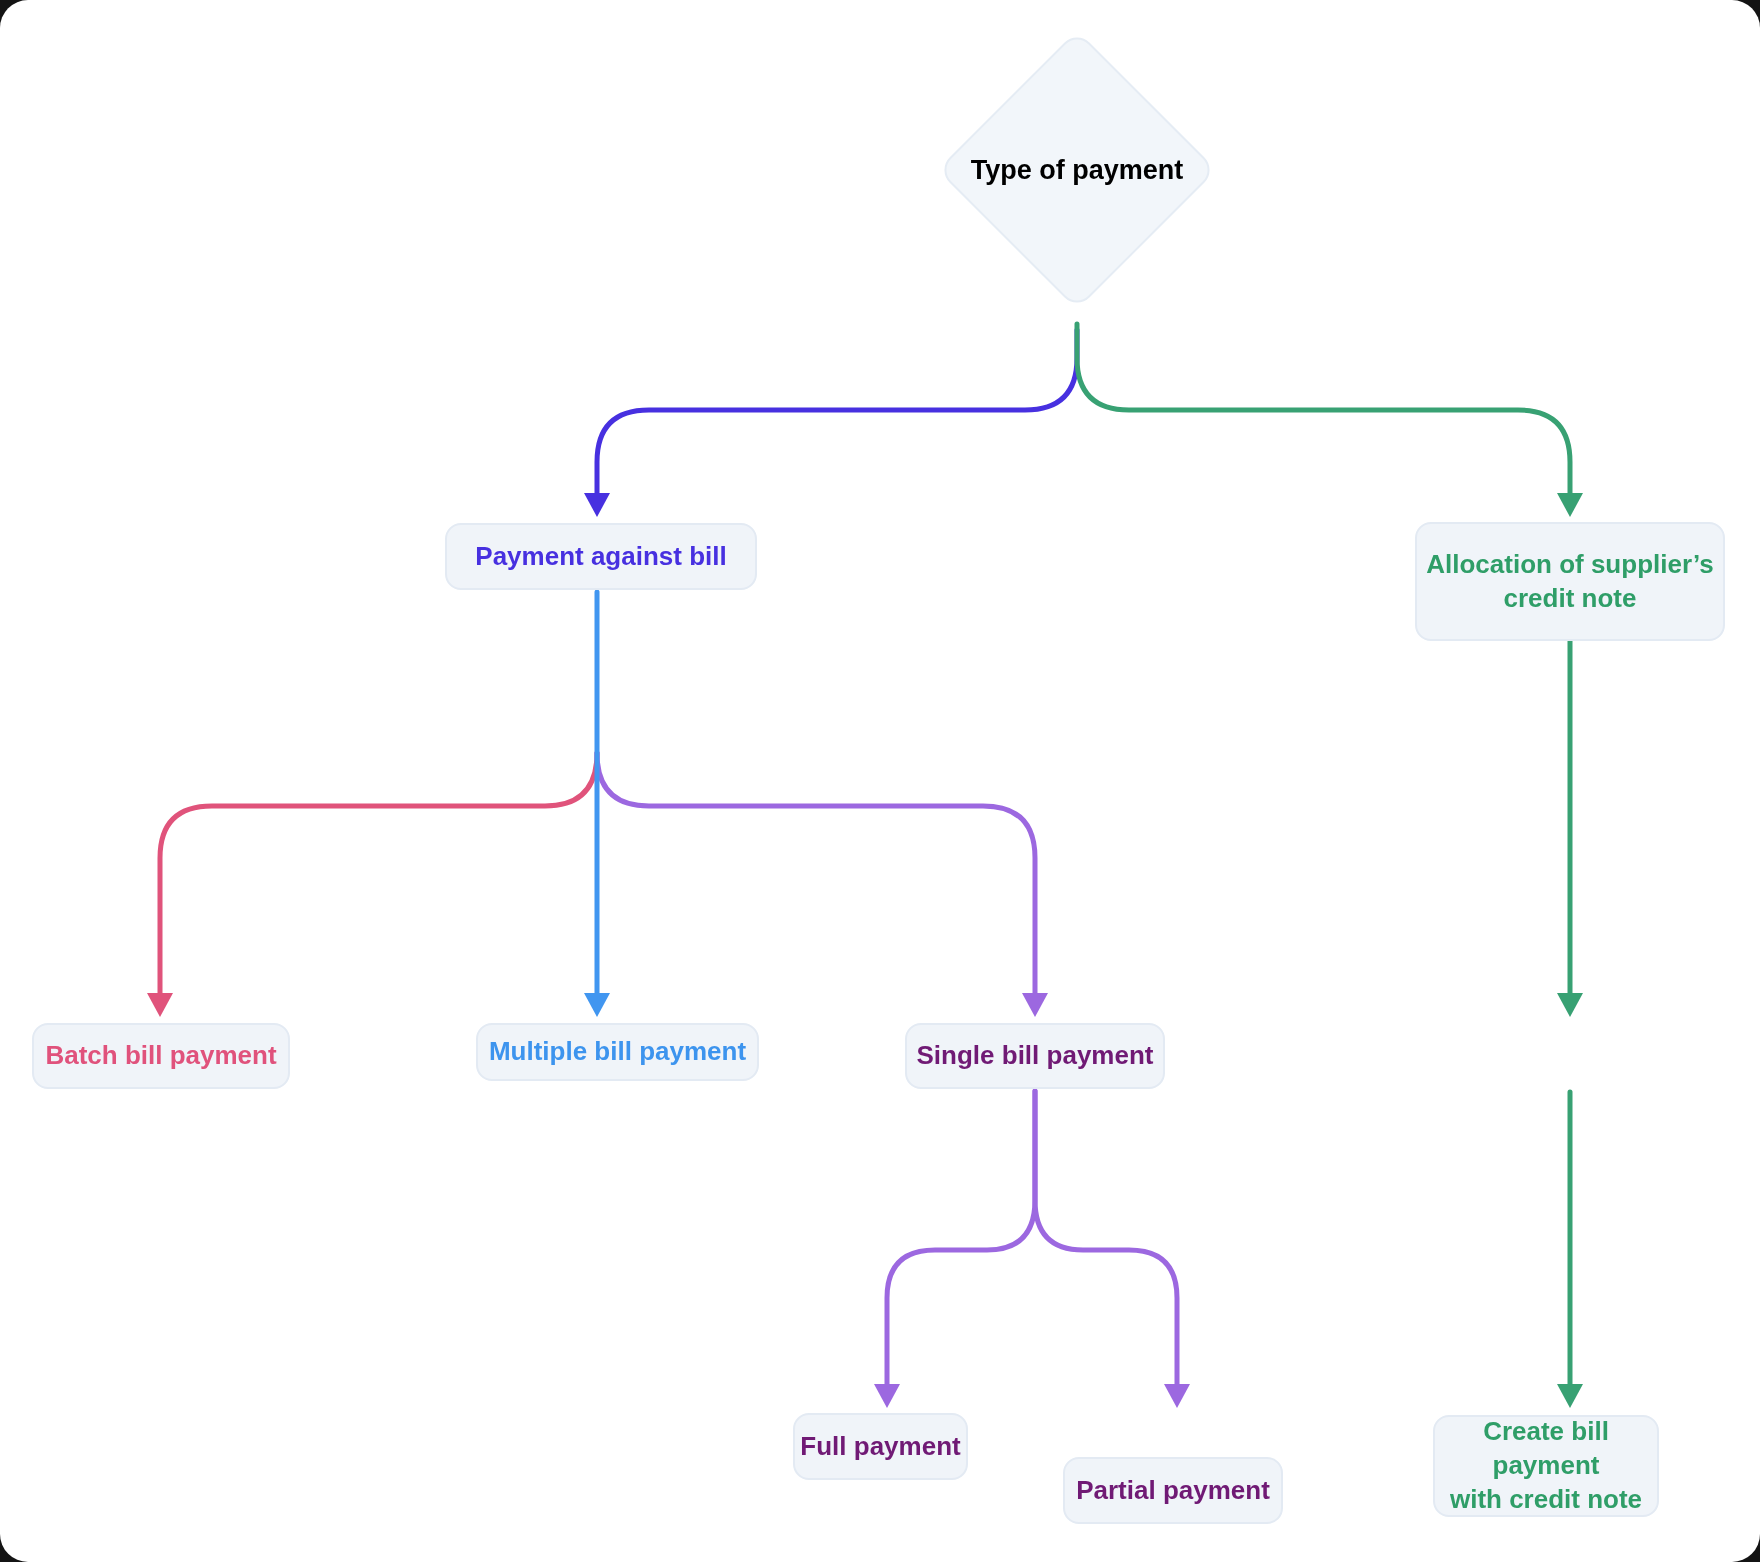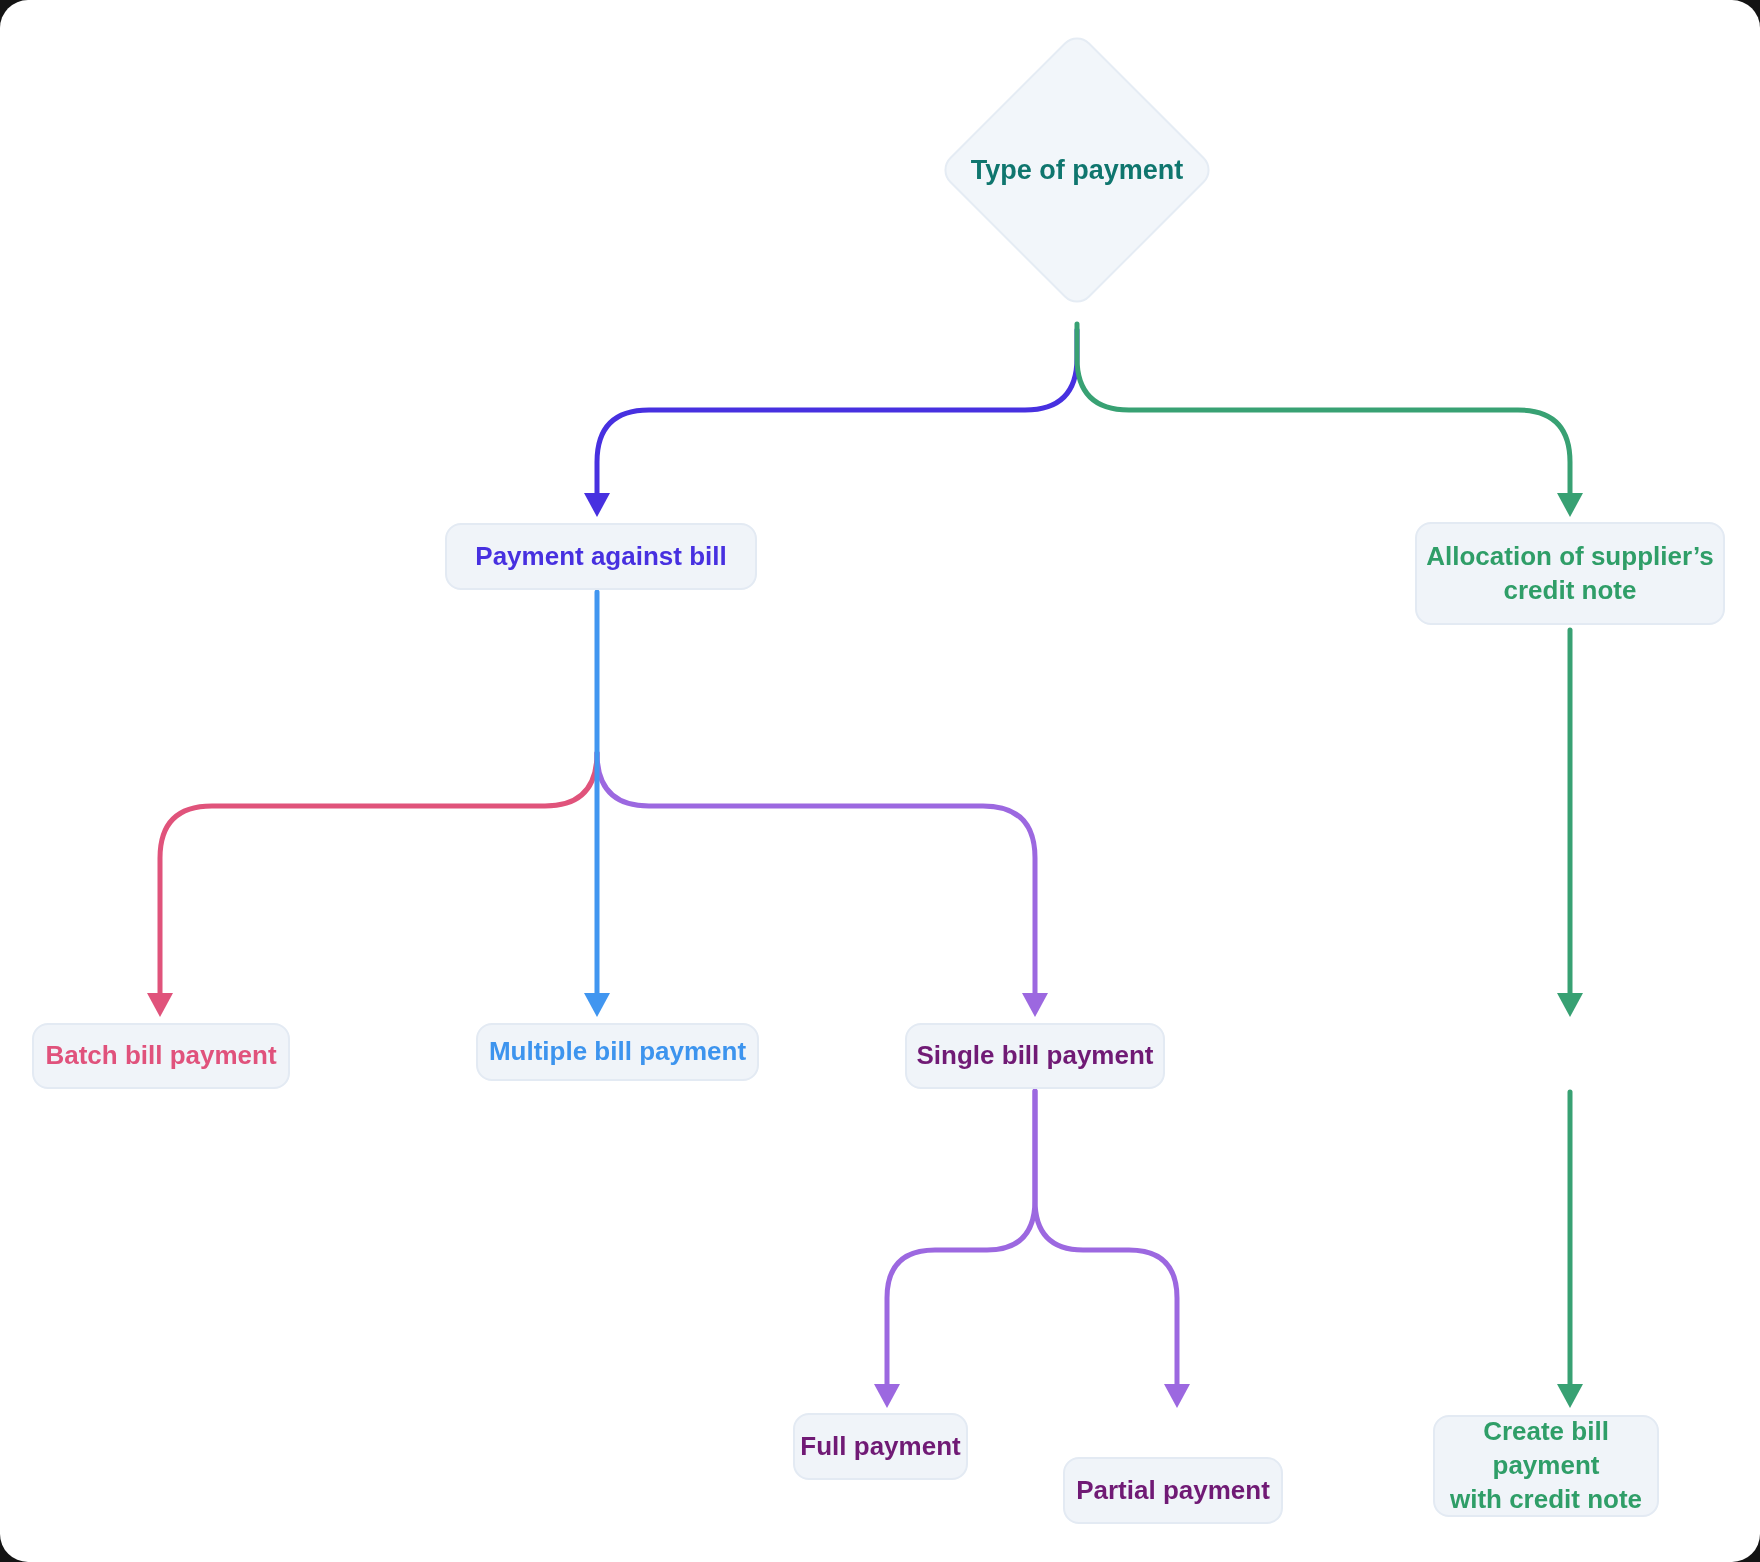--- a/index.html
+++ b/index.html
@@ -49,33 +49,33 @@
     border-radius: 18px;
     transform: rotate(45deg);
   }
   .diamond-label {
     position: absolute;
     left: 917px; top: 148px;
     width: 320px; height: 44px;
     display: flex;
     align-items: center;
     justify-content: center;
-    color: #0f766e;
+    color: #000000;
     font-weight: 700;
     font-size: 27px;
     white-space: nowrap;
   }
   .c-indigo { color: #4730E0; }
   .c-green  { color: #2F9E68; }
   .c-blue   { color: #3D94EE; }
   .c-pink   { color: #E0527C; }
   .c-purple { color: #701a75; }
 
   .n-payment-against-bill { left: 445px;  top: 523px;  width: 312px; height: 67px;  }
-  .n-allocation           { left: 1415px; top: 522px;  width: 310px; height: 103px; }
+  .n-allocation           { left: 1415px; top: 522px;  width: 310px; height: 119px; }
   .n-batch                { left: 32px;   top: 1023px; width: 258px; height: 66px;  }
   .n-multiple             { left: 476px;  top: 1023px; width: 283px; height: 58px;  }
   .n-single               { left: 905px;  top: 1023px; width: 260px; height: 66px;  }
   .n-full                 { left: 793px;  top: 1413px; width: 175px; height: 67px;  }
   .n-partial              { left: 1063px; top: 1413px; width: 220px; height: 67px; margin-top: 44px;  }
   .n-create-credit-note   { left: 1423px; top: 1023px; width: 292px; height: 66px;  }
   .n-create-payment-cn    { left: 1433px; top: 1415px; width: 226px; height: 102px; }
 </style>
 </head>
 <body>

